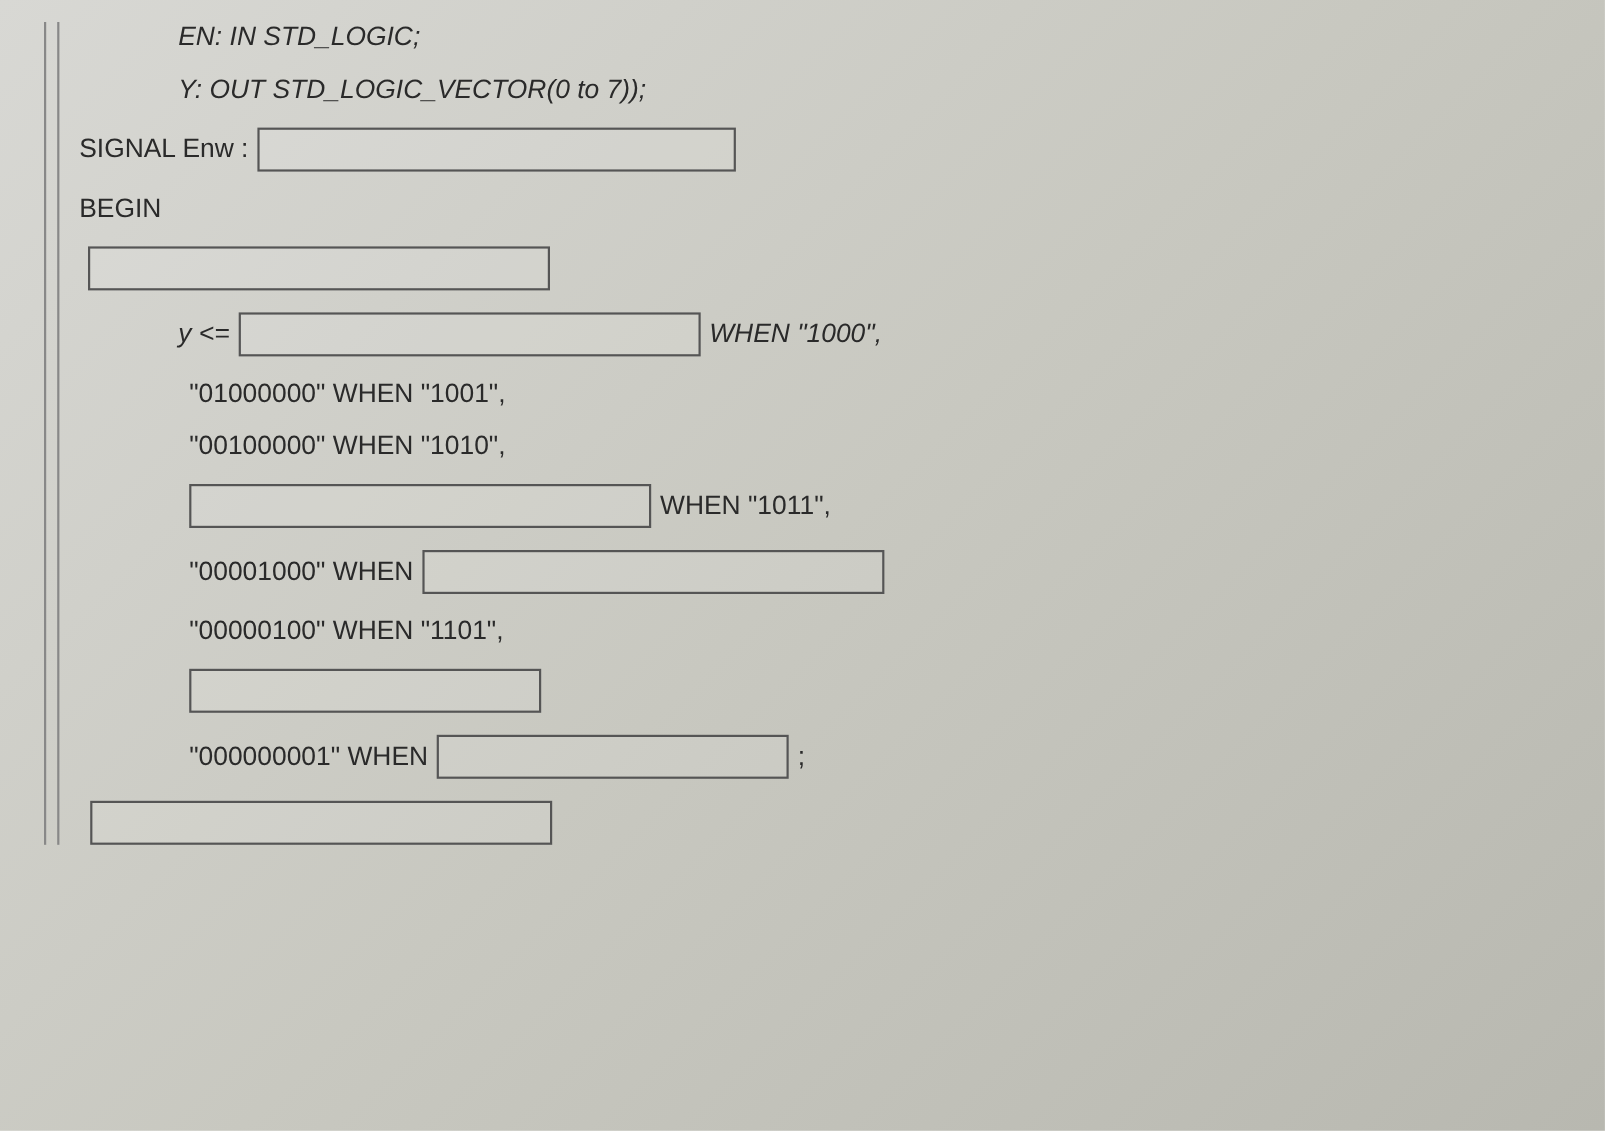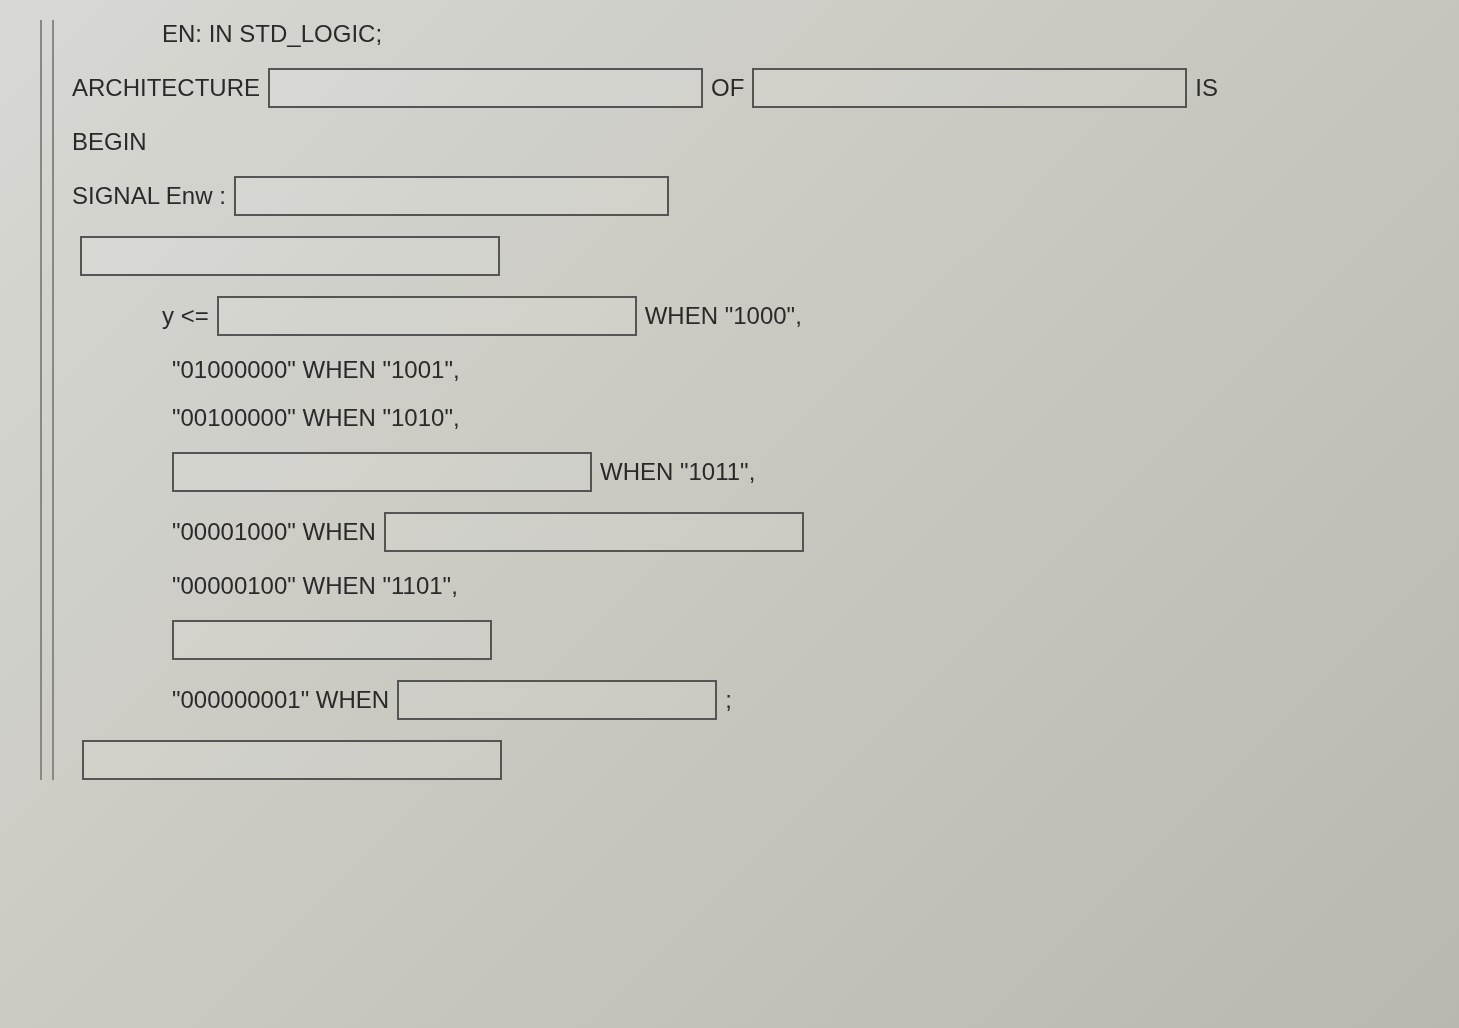--- a/index.html
+++ b/index.html
@@ -38,20 +38,21 @@
     .line {
       display: flex;
       align-items: center;
       margin-bottom: 20px;
       flex-wrap: nowrap;
       white-space: nowrap;
     }
 
     .indent-1 {
       padding-left: 90px;
+      font-style: italic;
     }
 
     .indent-2 {
       padding-left: 100px;
     }
 
     .text-segment {
       color: #2a2a2a;
       font-weight: 400;
     }
@@ -80,37 +81,33 @@
 </head>
 <body>
 
 <div class="container">
   <div class="vertical-line-inner"></div>
 
   <div class="line indent-1">
     <span class="text-segment">EN: IN STD_LOGIC;</span>
   </div>
 
+  <div class="line indent-1">
+    <span class="text-segment">Y: OUT STD_LOGIC_VECTOR(0 to 7));</span>
+  </div>
+
 
 
   <div class="line">
-    <span class="text-segment">ARCHITECTURE</span>
+    <span class="text-segment">SIGNAL Enw :</span>
     <span class="blank-box box-xl"></span>
-    <span class="text-segment">OF</span>
-    <span class="blank-box box-xl"></span>
-    <span class="text-segment">IS</span>
   </div>
 
   <div class="line">
     <span class="text-segment">BEGIN</span>
-  </div>
-
-  <div class="line">
-    <span class="text-segment">SIGNAL Enw :</span>
-    <span class="blank-box box-xl"></span>
   </div>
 
   <div class="line">
     <span class="blank-box box-lg"></span>
   </div>
 
 
   <div class="line indent-1">
     <span class="text-segment">y &lt;=</span>
     <span class="blank-box box-lg"></span>

